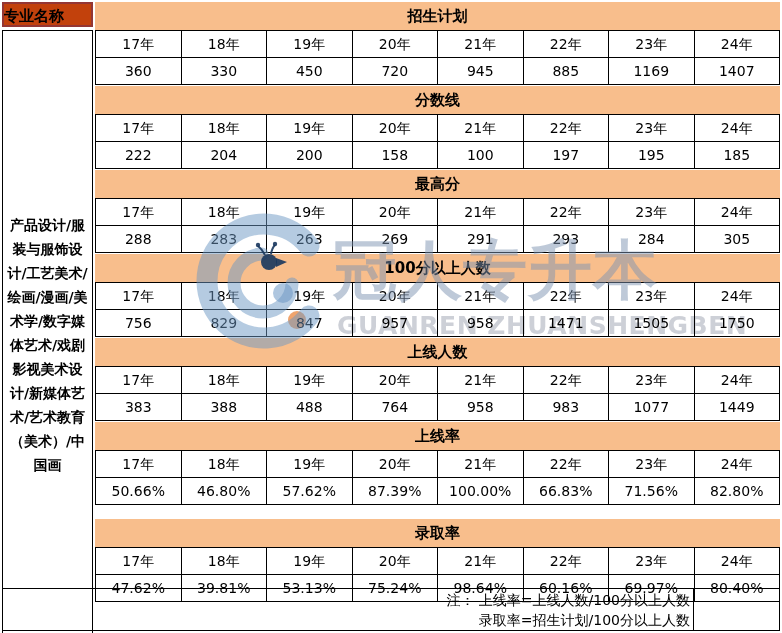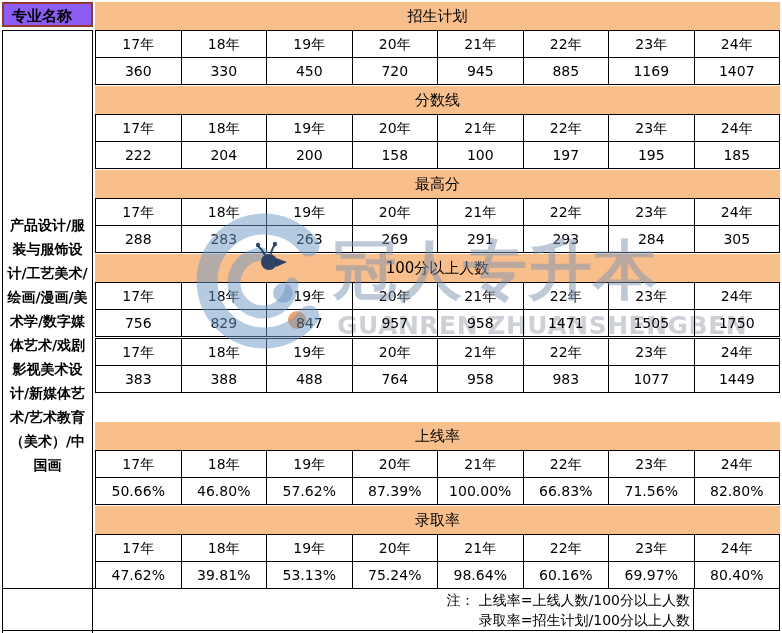--- a/index.html
+++ b/index.html
@@ -5,36 +5,36 @@
   html,body{margin:0;padding:0;}
   body{
     width:782px;height:633px;position:relative;overflow:hidden;
     background:#ffffff;
     font-family:"DejaVu Sans","Liberation Sans",sans-serif;
     color:#000;
   }
   
   .left-header{
     position:absolute;left:2px;top:2px;width:91px;height:25px;
-    box-sizing:border-box;border:2px solid #943634;background:#8b5cf6;
-    font-weight:bold;font-size:15px;line-height:24px;padding-left:8px;
+    box-sizing:border-box;border:2px solid #943634;background:#c2410c;
+    font-weight:bold;font-size:15px;line-height:24px;padding-left:0;
     white-space:nowrap;overflow:hidden;
   }
   .left-main{
     position:absolute;left:2px;top:30px;width:91px;height:629px;
     box-sizing:border-box;border:1px solid #000;background:#fff;
     display:flex;align-items:center;justify-content:center;
     text-align:center;font-weight:bold;font-size:14px;line-height:24px;
     padding:0 1px;word-break:break-all;
   }
   
   .section{position:absolute;left:95px;width:685px;height:83px;}
   .band{
     height:28px;line-height:28px;background:#F8BE8C;
-    font-weight:normal;font-size:15px;text-align:center;
+    font-weight:bold;font-size:15px;text-align:center;
   }
   table.sec-table{border-collapse:collapse;table-layout:fixed;width:685px;}
   table.sec-table td{
     border:1px solid #000;height:26px;line-height:26px;padding:0;
     text-align:center;font-size:14px;background:transparent;
   }
   
   .note-row{position:absolute;left:2px;top:588px;width:778px;height:43px;display:flex;}
   .note-main{
     width:692px;box-sizing:border-box;border:1px solid #000;
@@ -165,20 +165,21 @@
             <td>958</td>
             <td>1471</td>
             <td>1505</td>
             <td>1750</td>
       </tr>
     </tbody>
       </table>
   </div>
 
   <div class="section" style="top:338px">
+    <div class="band">上线人数</div>
     <table class="sec-table">
       <tbody>
           <tr>
         <td>17年</td>
             <td>18年</td>
             <td>19年</td>
             <td>20年</td>
             <td>21年</td>
             <td>22年</td>
             <td>23年</td>
@@ -219,21 +220,21 @@
             <td>87.39%</td>
             <td>100.00%</td>
             <td>66.83%</td>
             <td>71.56%</td>
             <td>82.80%</td>
       </tr>
     </tbody>
       </table>
   </div>
 
-  <div class="section" style="top:506px">
+  <div class="section" style="top:519px">
     <div class="band">录取率</div>
     <table class="sec-table">
       <tbody>
           <tr>
         <td>17年</td>
             <td>18年</td>
             <td>19年</td>
             <td>20年</td>
             <td>21年</td>
             <td>22年</td>

